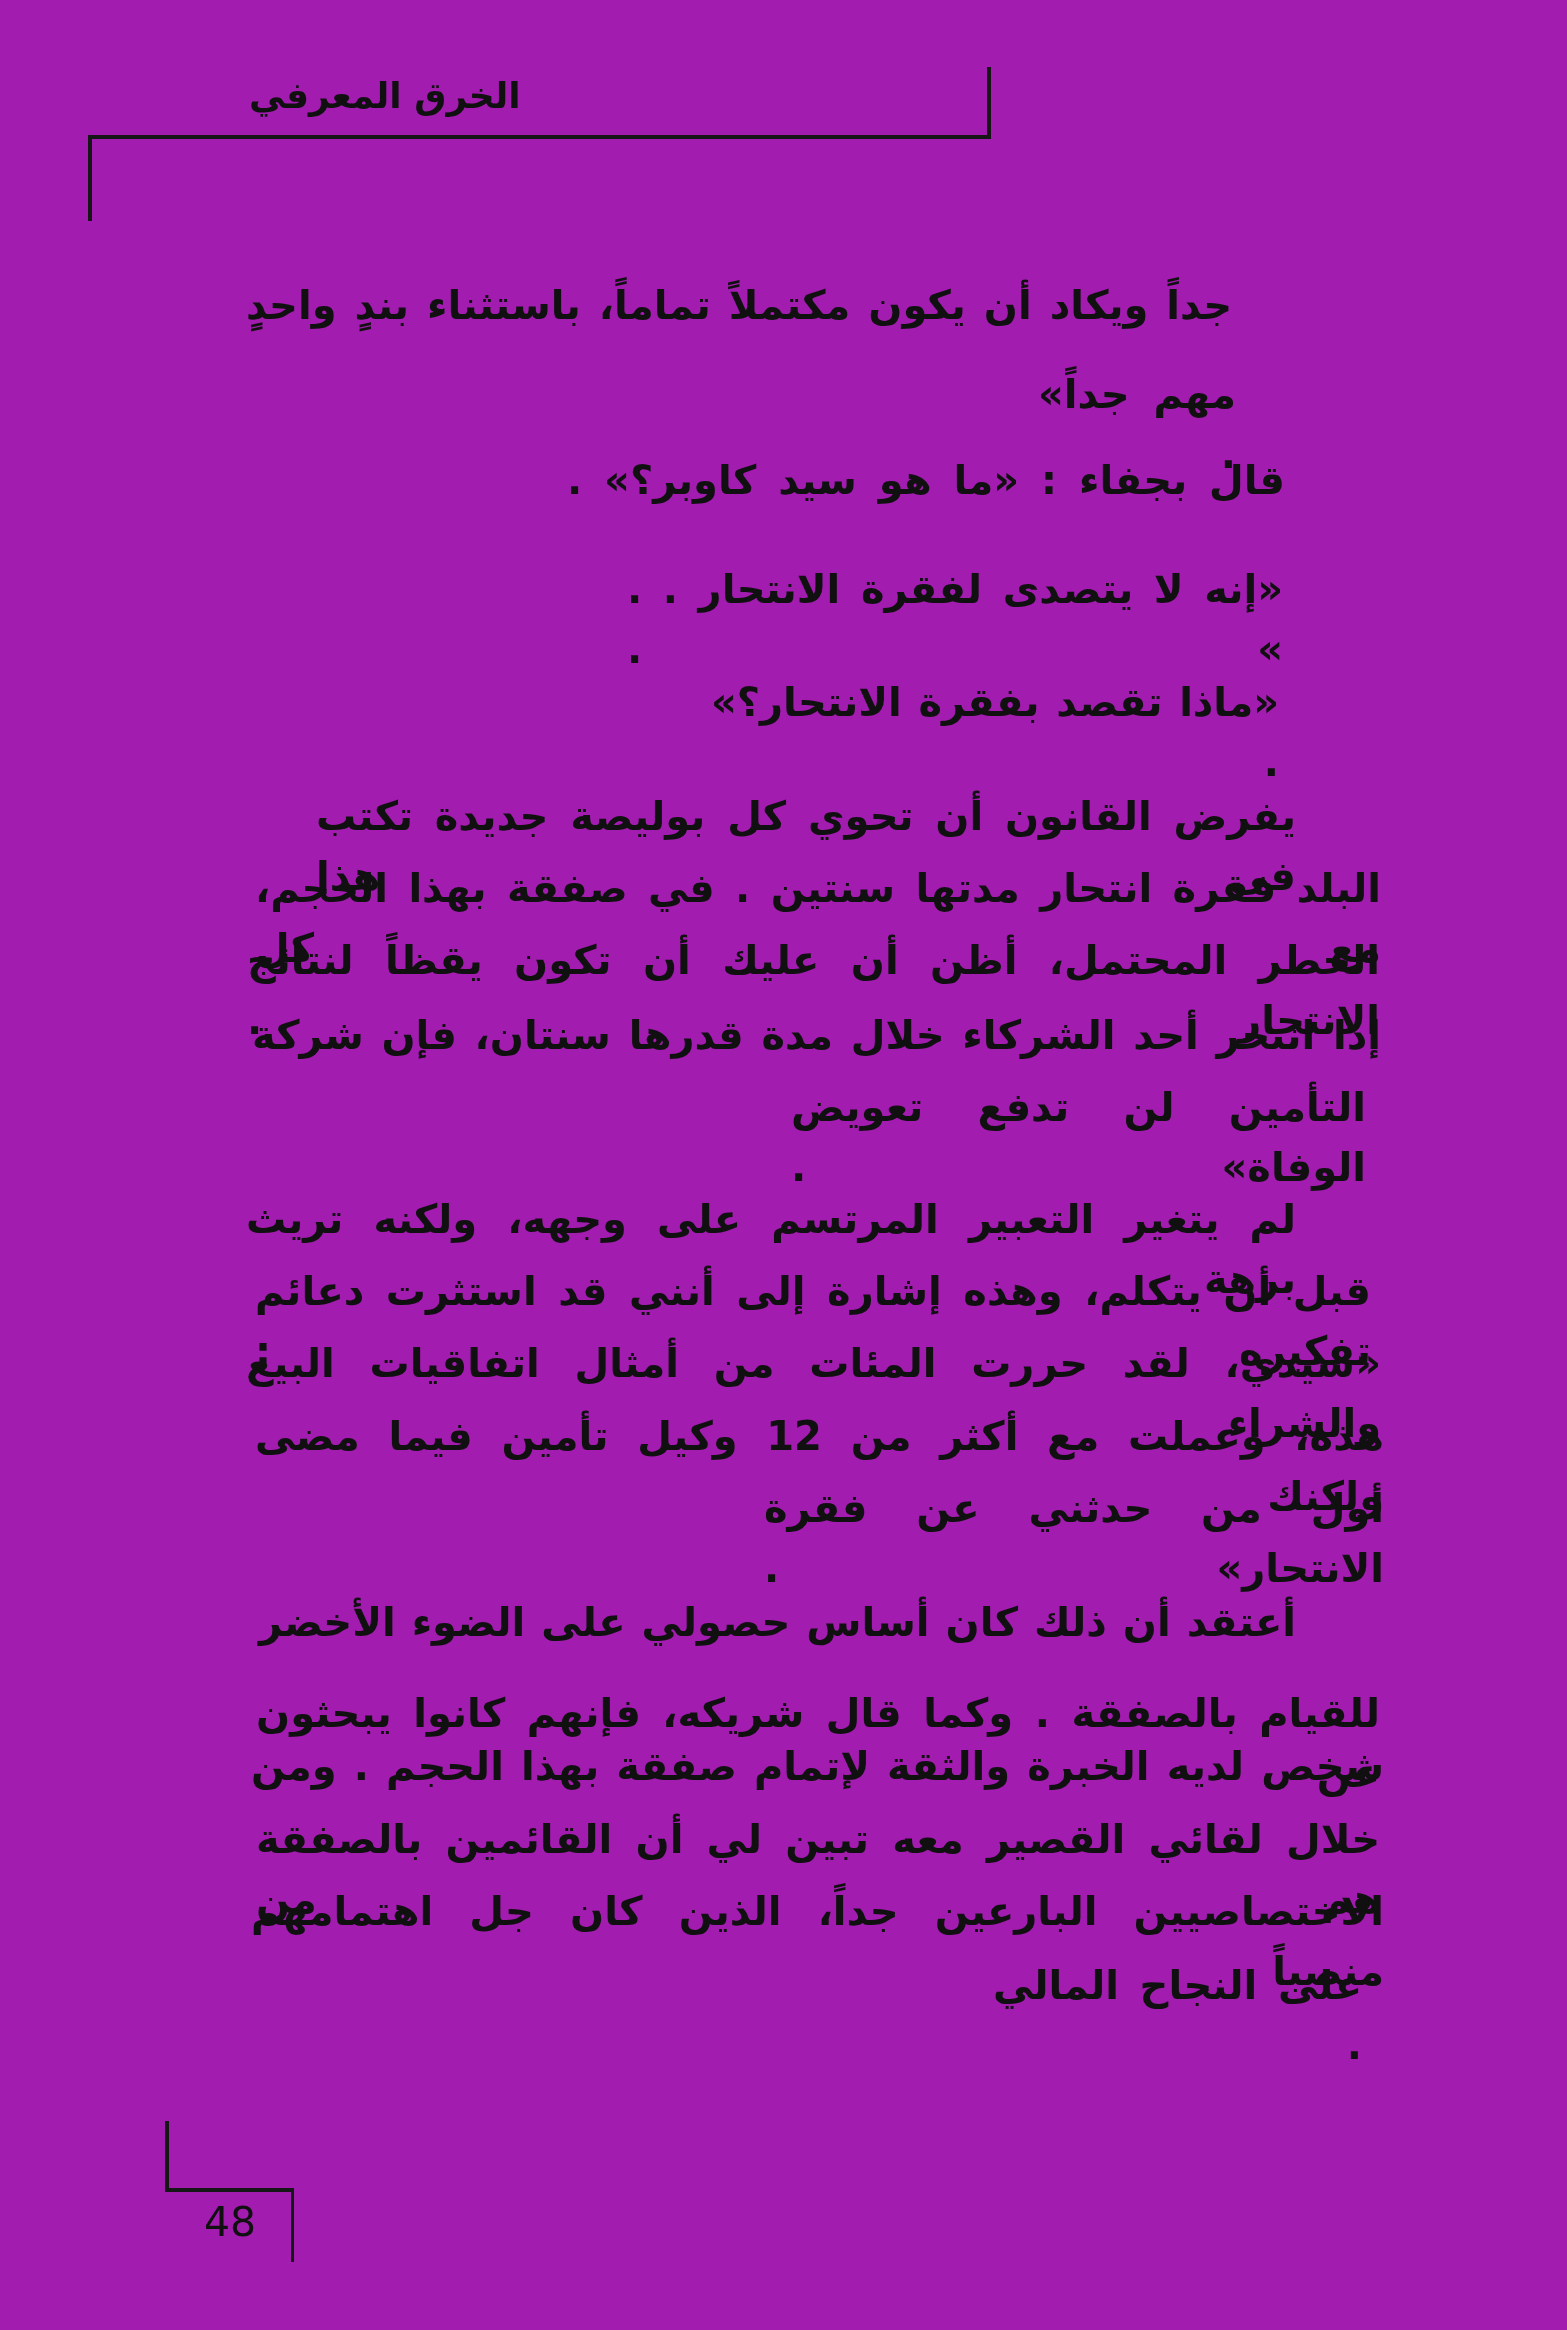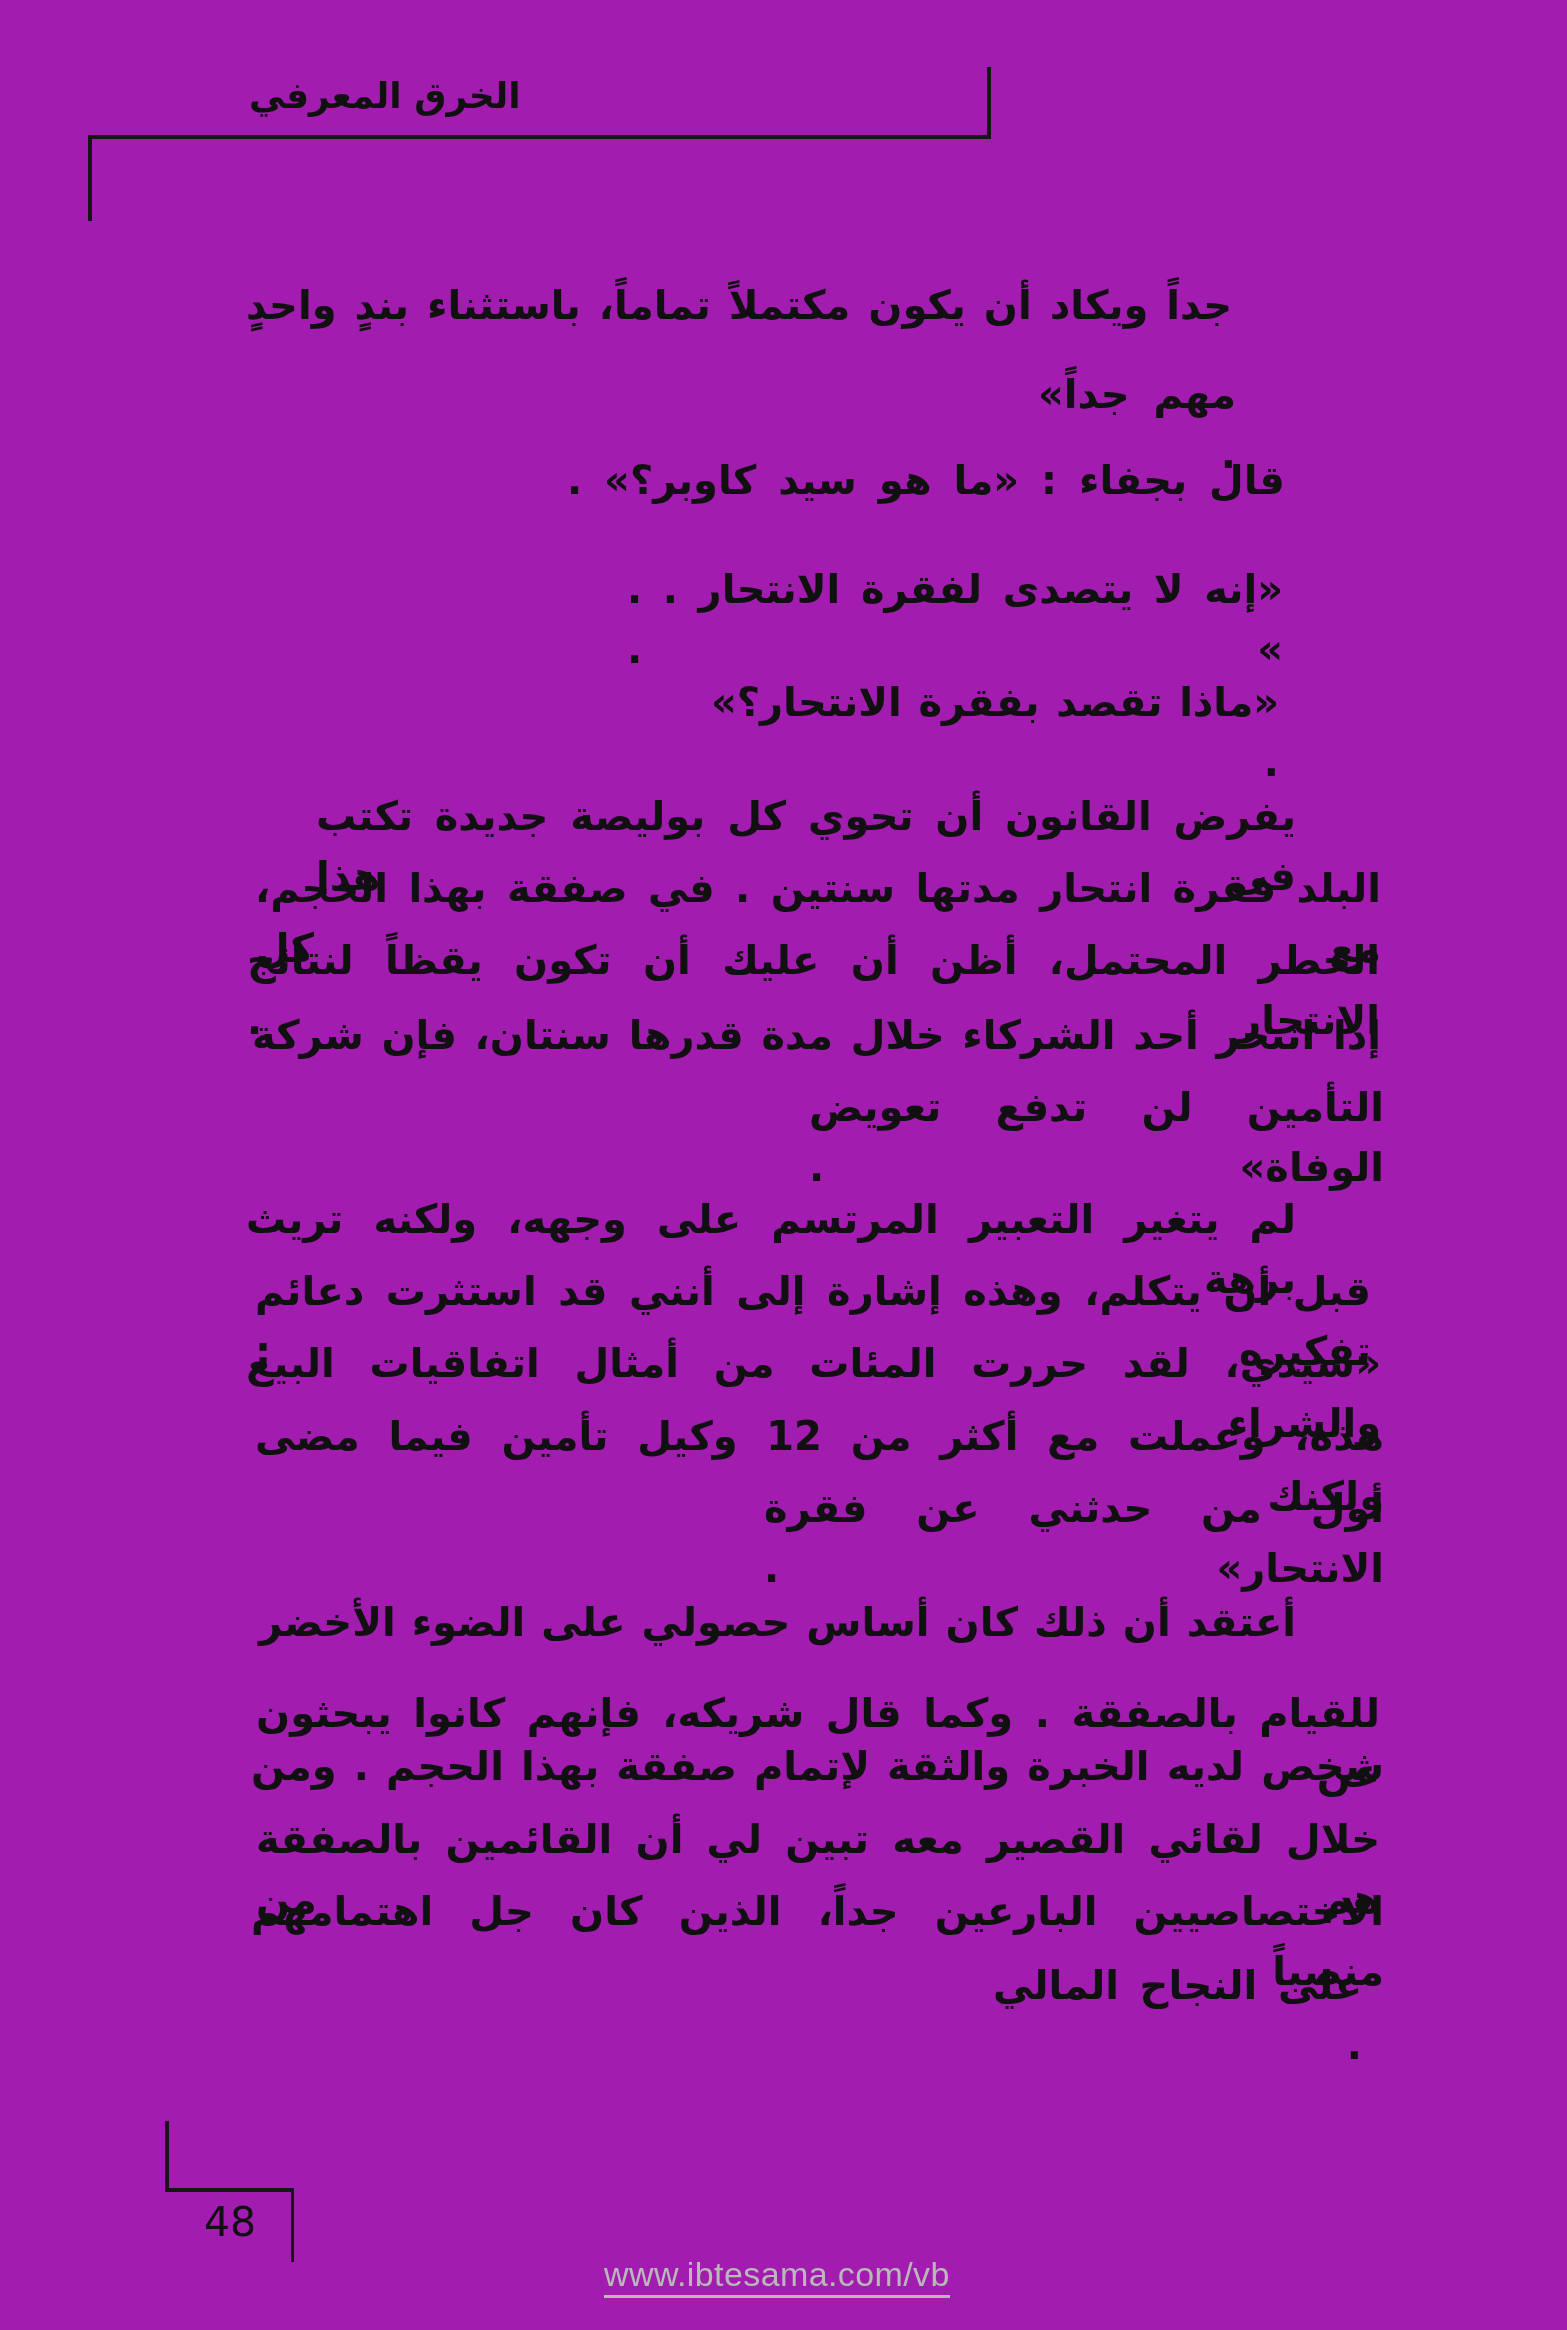--- a/index.html
+++ b/index.html
@@ -40,21 +40,21 @@
   }
   .ln1  { top: 275px;  right: 335px; width: 986px; }
   .ln2  { top: 364px;  right: 331px; width: 198px;  }
   .ln3  { top: 450px;  right: 282px; width: 718px;  }
   .ln4  { top: 559px;  right: 284px; width: 656px;  }
   .ln5  { top: 672px;  right: 288px; width: 568px; margin-left: 36px;  }
   .ln6  { top: 786px; right: 271px; width: 980px; }
   .ln7  { top: 858px; right: 186px; width: 1126px; }
   .ln8  { top: 930px; right: 187px; width: 1133px; }
   .ln9  { top: 1005px; right: 186px; width: 1129px; }
-  .ln10 { top: 1077px; right: 183px; width: 575px;  }
+  .ln10 { top: 1077px; right: 201px; width: 575px;  }
   .ln11 { top: 1189px; right: 271px; width: 1050px; }
   .ln12 { top: 1261px; right: 196px; width: 1116px; }
   .ln13 { top: 1333px; right: 186px; width: 1135px; }
   .ln14 { top: 1406px; right: 183px; width: 1129px; }
   .ln15 { top: 1478px; right: 183px; width: 620px;  }
   .ln16 { top: 1592px; right: 271px; width: 1037px; }
   .ln17 { top: 1664px; right: 187px; width: 1124px; margin-top: 19px; }
   .ln18 { top: 1736px; right: 183px; width: 1133px; }
   .ln19 { top: 1809px; right: 187px; width: 1124px; }
   .ln20 { top: 1881px; right: 183px; width: 1133px; }
@@ -118,18 +118,15 @@
     <p class="ln ln19" dir="rtl">خلال لقائي القصير معه تبين لي أن القائمين بالصفقة هم من</p>
     <p class="ln ln20" dir="rtl">الاختصاصيين البارعين جداً، الذين كان جل اهتمامهم منصباً</p>
     <p class="ln ln21" dir="rtl">على النجاح المالي .</p>
   </main>
 
   <div class="ft-v1"></div>
   <div class="ft-h"></div>
   <div class="ft-v2"></div>
   <div class="pgnum">48</div>
 
-  <div class="wm">
-    <span class="wm-text">www.ibtesama.com/vb</span>
-  </div>
 
 </div>
 
 
 </body></html>

